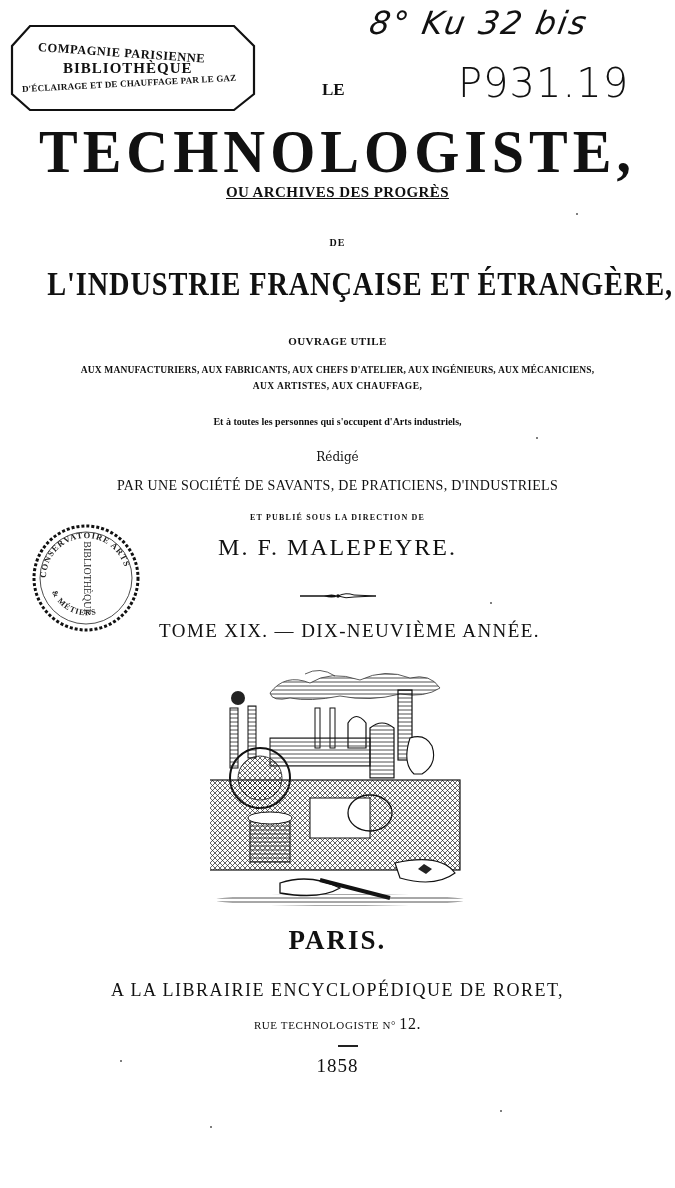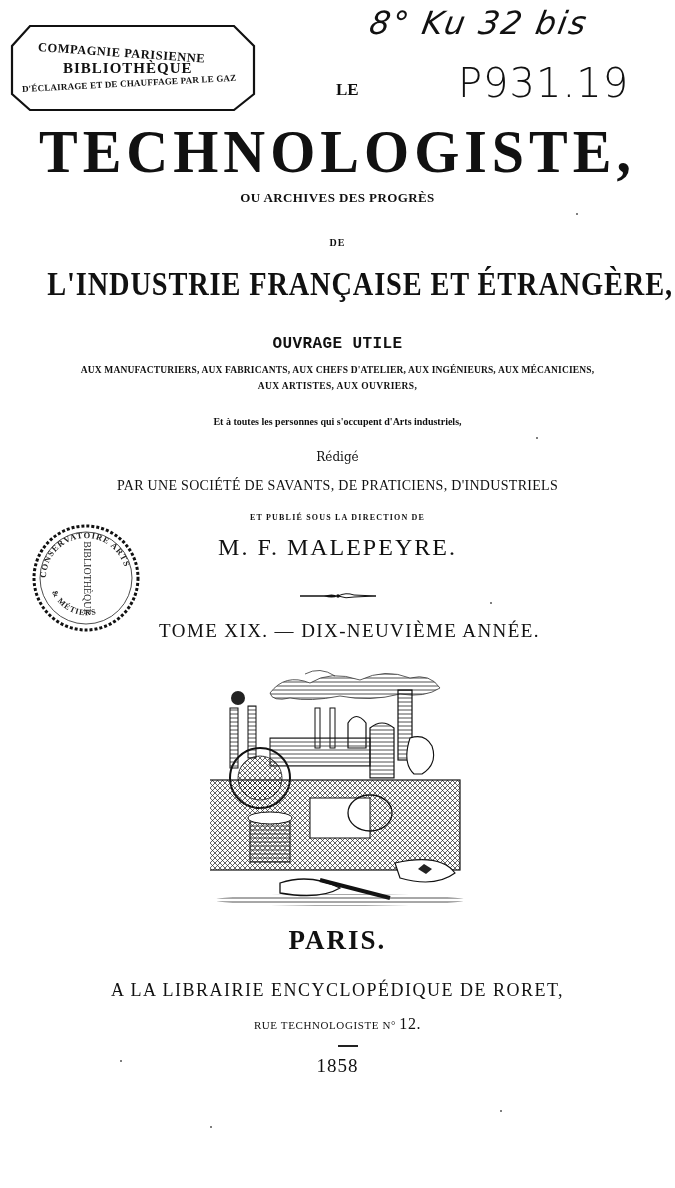--- a/index.html
+++ b/index.html
@@ -18,29 +18,29 @@
   .stamp-oct svg { position: absolute; left: 0; top: 0; }
   .stamp-line1 { position: absolute; left: 30px; top: 18px; font-family: "Liberation Serif", serif; font-weight: bold; font-size: 12.5px; letter-spacing: 0.5px; transform: rotate(4deg); transform-origin: left center; }
   .stamp-line2 { position: absolute; left: 55px; top: 38px; font-family: "Liberation Serif", serif; font-weight: bold; font-size: 15px; letter-spacing: 1px; }
   .stamp-line3 { position: absolute; left: 14px; top: 62px; font-family: "Liberation Serif", serif; font-weight: bold; font-size: 9px; letter-spacing: 0.2px; transform: rotate(-3deg); transform-origin: left center; }
 
   
   .hand { font-family: "DejaVu Sans", sans-serif; font-style: italic; font-weight: normal; color: #111; }
   .hand1 { left: 370px; top: 4px; font-size: 32px; letter-spacing: 2px; transform: skewX(-10deg); }
   .hand2 { left: 458px; top: 60px; font-size: 40px; letter-spacing: 1px; font-style: normal; font-weight: 300; }
 
-  .le { left: 336px; top: 80px; font-size: 17px; font-family: "Liberation Serif", serif; font-weight: bold; }
+  .le { left: 322px; top: 80px; font-size: 17px; font-family: "Liberation Serif", serif; font-weight: bold; }
 
   .title { top: 118px; font-family: "Liberation Serif", serif; font-size: 58px; letter-spacing: 5px; font-weight: normal; transform: scaleY(1.05); }
   .title span { font-weight: bold; }
 
-  .sub1 { top: 190px; font-family: "Liberation Serif", serif; font-weight: bold; font-size: 13px; letter-spacing: 0.4px; }
+  .sub1 { top: 184px; font-family: "Liberation Serif", serif; font-weight: bold; font-size: 15px; letter-spacing: 0.4px; text-decoration: underline; }
   .sub-de { top: 237px; font-family: "Liberation Serif", serif; font-weight: bold; font-size: 10px; letter-spacing: 1px; }
   .industrie { top: 266px; font-family: "Liberation Serif", serif; font-weight: bold; font-size: 33px; transform: scaleX(0.86); letter-spacing: 1px; }
-  .ouvrage { top: 335px; font-family: Liberation Mono, monospace; font-weight: bold; font-size: 16px; letter-spacing: 0.4px; }
+  .ouvrage { top: 335px; font-family: Liberation Serif, serif; font-weight: bold; font-size: 11px; letter-spacing: 0.4px; }
   .audience1 { top: 365px; font-family: "Liberation Serif", serif; font-weight: bold; font-size: 9.5px; letter-spacing: 0.15px; }
   .audience2 { top: 381px; font-family: "Liberation Serif", serif; font-weight: bold; font-size: 9.5px; letter-spacing: 0.4px; }
   .toutes { top: 416px; font-family: "Liberation Serif", serif; font-weight: bold; font-size: 10px; }
   .redige { top: 450px; font-family: "DejaVu Serif", serif; font-size: 12px; }
   .societe { top: 478px; font-family: "Liberation Serif", serif; font-size: 14px; letter-spacing: 0.3px; }
   .publie { top: 513px; font-family: "Liberation Serif", serif; font-weight: bold; font-size: 8px; letter-spacing: 1.2px; text-align: center; }
   .malepeyre { top: 534px; font-family: "Liberation Serif", serif; font-weight: normal; font-size: 24px; letter-spacing: 2px; }
   .ornament { left: 298px; top: 591px; }
   .tome { top: 620px; font-family: "Liberation Serif", serif; font-size: 19px; letter-spacing: 1.4px; left: 12px; }
 
@@ -77,21 +77,21 @@
 <div class="abs le">LE</div>
 
 <div class="center title"><span>TECHNOLOGISTE,</span></div>
 
 <div class="center sub1">OU ARCHIVES DES PROGRÈS</div>
 <div class="center sub-de">DE</div>
 <div class="center industrie">L'INDUSTRIE FRANÇAISE ET ÉTRANGÈRE,</div>
 
 <div class="center ouvrage">OUVRAGE UTILE</div>
 <div class="center audience1">AUX MANUFACTURIERS, AUX FABRICANTS, AUX CHEFS D'ATELIER, AUX INGÉNIEURS, AUX MÉCANICIENS,</div>
-<div class="center audience2">AUX ARTISTES, AUX OUVRIERS,</div>
+<div class="center audience2">AUX ARTISTES, AUX CHAUFFAGE,</div>
 <div class="center toutes">Et à toutes les personnes qui s'occupent d'Arts industriels,</div>
 
 <div class="center redige">Rédigé</div>
 <div class="center societe">PAR UNE SOCIÉTÉ DE SAVANTS, DE PRATICIENS, D'INDUSTRIELS</div>
 <div class="center publie">ET PUBLIÉ SOUS LA DIRECTION DE</div>
 <div class="center malepeyre">M. F. MALEPEYRE.</div>
 
 <svg class="abs ornament" width="80" height="10">
   <line x1="2" y1="5" x2="36" y2="5" stroke="#111" stroke-width="1.3"></line>
   <path d="M26,5 Q34,2 40,5 Q34,8 26,5Z" fill="#111"></path>

